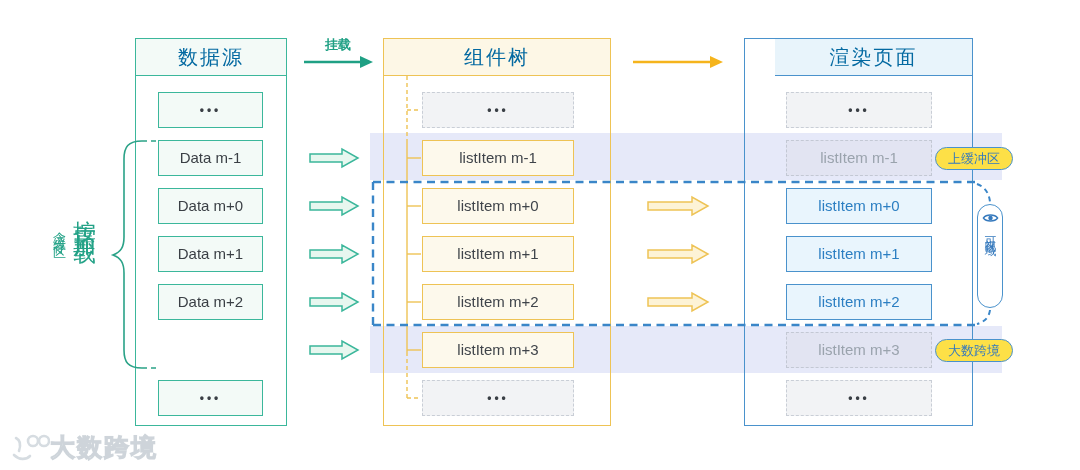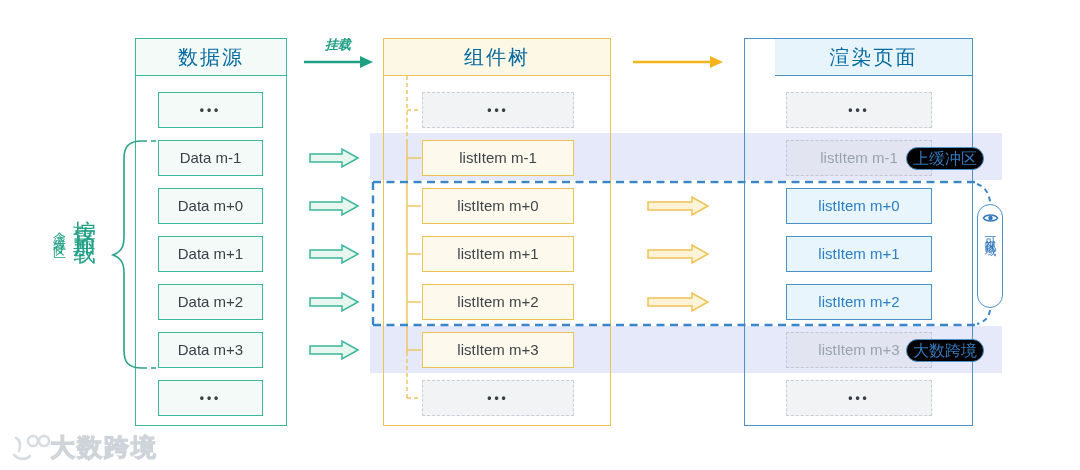--- a/index.html
+++ b/index.html
@@ -31,33 +31,33 @@
   .box.gray { background:#f2f3f5; border:1px dashed #c9ced6; color:#3a3f45; }
   .box.grayfade { background:rgba(222,224,236,0.55); border:1px dashed #c3c8d4; color:#9aa3ad; }
   .box.dots { font-size:12px; font-weight:bold; letter-spacing:3px; color:#3a3f45; }
   .c1 { left:158px; width:105px; }
   .c2 { left:422px; width:152px; }
   .c3 { left:786px; width:146px; }
 
   
   .flowlabel { position:absolute; top:36px; text-align:center; font-size:13px;
                font-weight:bold; z-index:25; }
-  .flowlabel.teal   { color:#1fa084;font-style:italic; }
+  .flowlabel.teal   { color:#1fa084; }
   .flowlabel.orange { color:#f5b41c; }
 
   
   .vtext { position:absolute; writing-mode:vertical-rl; text-orientation:upright;
            color:#23a287; z-index:25; }
   .vtext.big   { left:70px; top:202px; font-size:23px; font-weight:500; letter-spacing:7px; }
   .vtext.small { left:50px; top:221px; font-size:13px; letter-spacing:5px; }
 
   
-  .badge { position:absolute; left:906px; width:78px; height:23px; line-height:21px;
-           background:#000000; border:1.5px solid #4a92cc; border-radius:12px;
-           text-align:center; font-size:16px; color:#3579bd; z-index:30; }
+  .badge { position:absolute; left:935px; width:78px; height:23px; line-height:21px;
+           background:#fde047; border:1.5px solid #4a92cc; border-radius:12px;
+           text-align:center; font-size:13px; color:#3579bd; z-index:30; }
 
   
   .capsule { position:absolute; left:977px; top:204px; width:26px; height:104px;
              background:#ffffff; border:1.5px solid #4a92cc; border-radius:13px;
              z-index:30; display:flex; flex-direction:column; align-items:center; }
   .capsule svg { margin-top:7px; }
   .capsule .vlabel { writing-mode:vertical-rl; text-orientation:upright; font-size:11.5px;
                      color:#3579bd; letter-spacing:3px; margin-top:3px; font-weight:500; }
 
   
@@ -145,21 +145,20 @@
   </div>
   <div class="col col-blue">
     <div class="hdr">渲染页面</div>
   </div>
 
   <div class="box c1 g dots" style="top:92px">•••</div>
   <div class="box c1 g" style="top:140px">Data m-1</div>
   <div class="box c1 g" style="top:188px">Data m+0</div>
   <div class="box c1 g" style="top:236px">Data m+1</div>
   <div class="box c1 g" style="top:284px">Data m+2</div>
-  <div class="box c1 g" style="top:332px">Data m+3</div>
   <div class="box c1 g dots" style="top:380px">•••</div>
 
   <div class="box c2 gray dots" style="top:92px">•••</div>
   <div class="box c2 y" style="top:140px">listItem m-1</div>
   <div class="box c2 y" style="top:188px">listItem m+0</div>
   <div class="box c2 y" style="top:236px">listItem m+1</div>
   <div class="box c2 y" style="top:284px">listItem m+2</div>
   <div class="box c2 y" style="top:332px">listItem m+3</div>
   <div class="box c2 gray dots" style="top:380px">•••</div>
 

